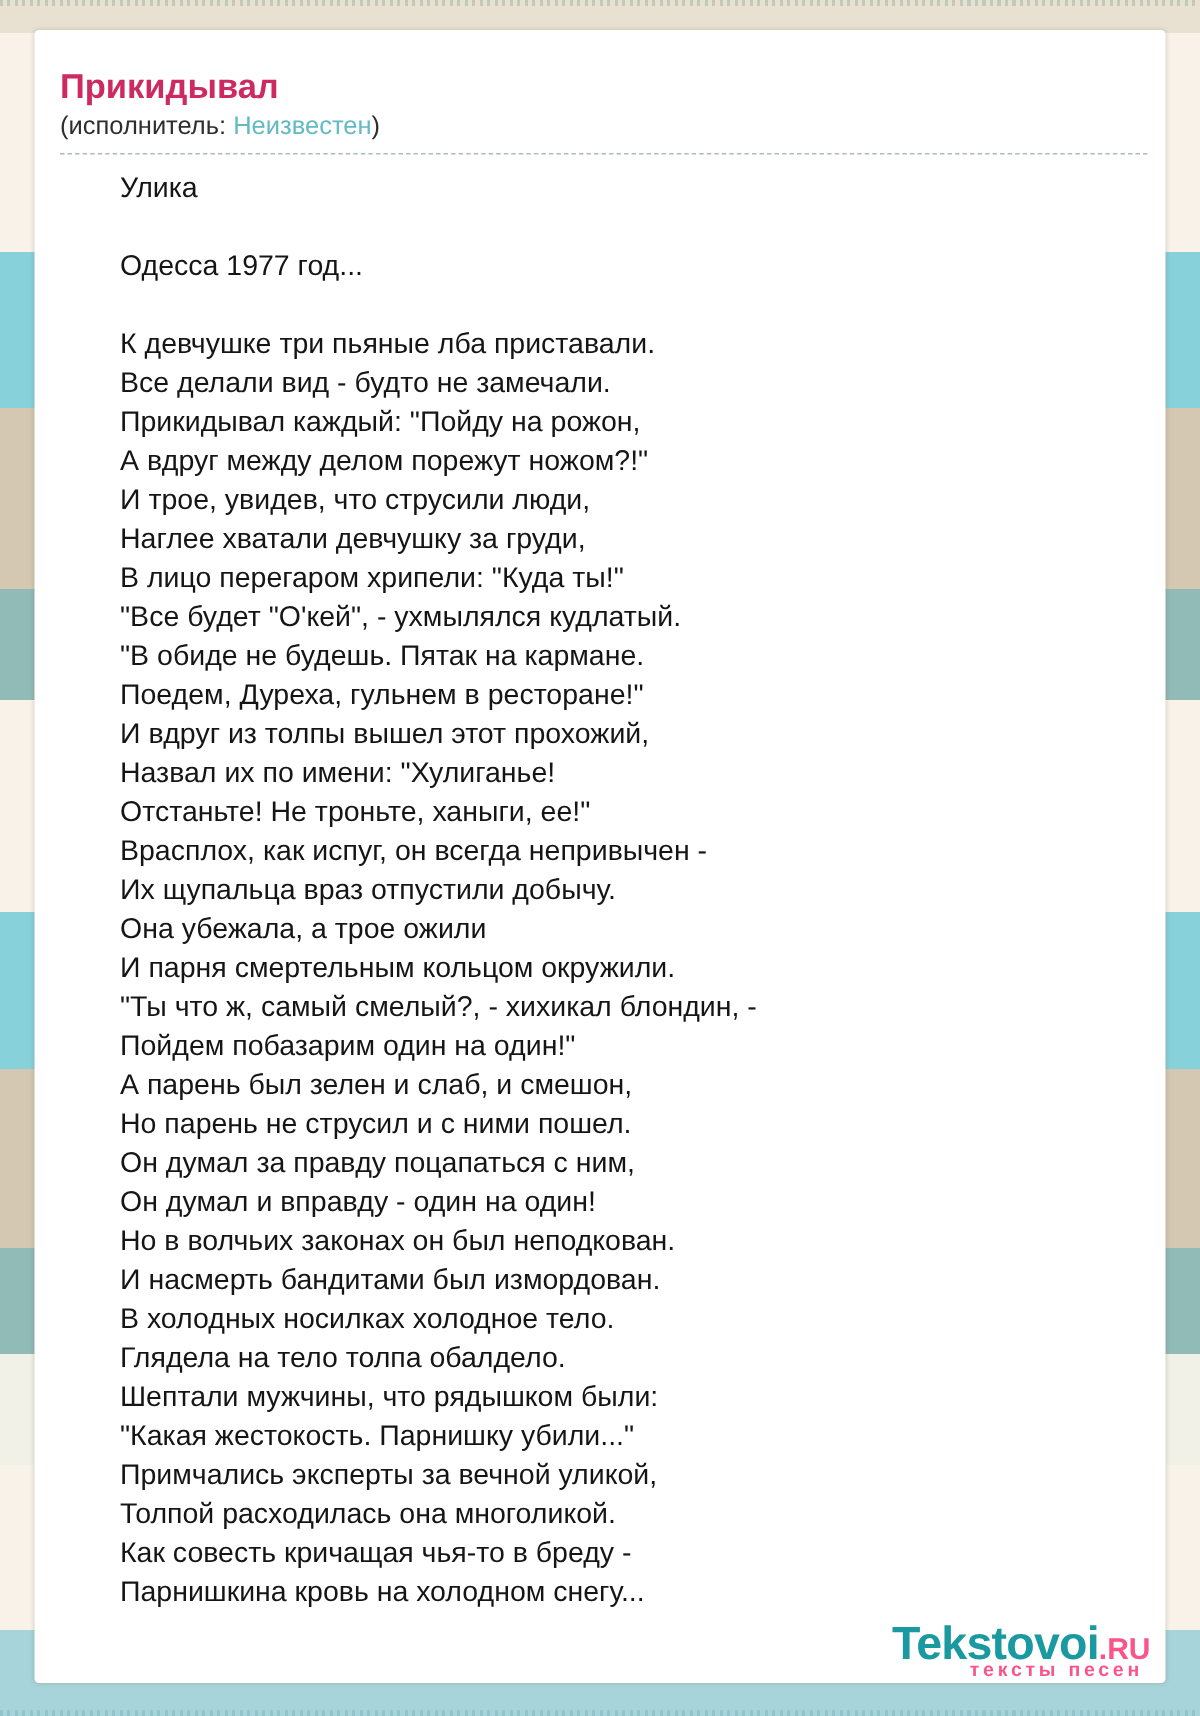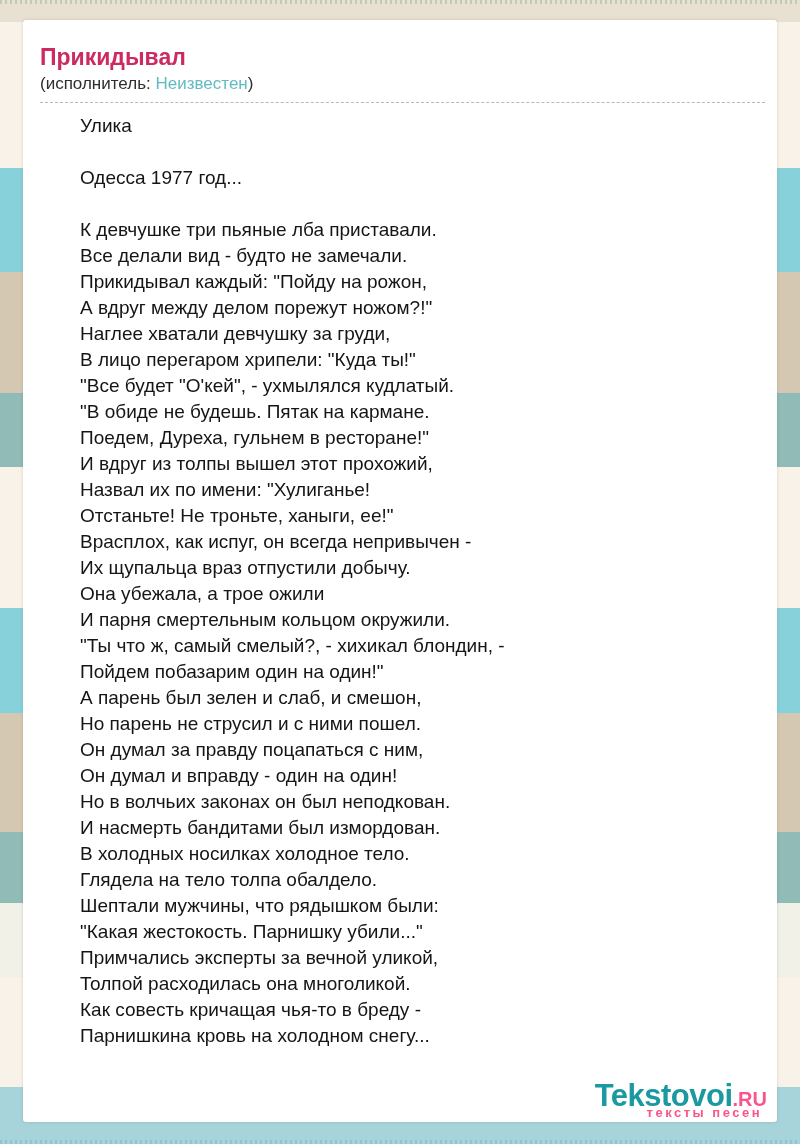--- a/index.html
+++ b/index.html
@@ -75,20 +75,21 @@
 
     <div class="lyrics">
         <div class="lyric-line">Улика</div>
         <div class="lyric-line">&nbsp;</div>
         <div class="lyric-line">Одесса 1977 год...</div>
         <div class="lyric-line">&nbsp;</div>
         <div class="lyric-line">К девчушке три пьяные лба приставали.</div>
         <div class="lyric-line">Все делали вид - будто не замечали.</div>
         <div class="lyric-line">Прикидывал каждый: "Пойду на рожон,</div>
         <div class="lyric-line">А вдруг между делом порежут ножом?!"</div>
+        <div class="lyric-line">И трое, увидев, что струсили люди,</div>
         <div class="lyric-line">Наглее хватали девчушку за груди,</div>
         <div class="lyric-line">В лицо перегаром хрипели: "Куда ты!"</div>
         <div class="lyric-line">"Все будет "О'кей", - ухмылялся кудлатый.</div>
         <div class="lyric-line">"В обиде не будешь. Пятак на кармане.</div>
         <div class="lyric-line">Поедем, Дуреха, гульнем в ресторане!"</div>
         <div class="lyric-line">И вдруг из толпы вышел этот прохожий,</div>
         <div class="lyric-line">Назвал их по имени: "Хулиганье!</div>
         <div class="lyric-line">Отстаньте! Не троньте, ханыги, ее!"</div>
         <div class="lyric-line">Врасплох, как испуг, он всегда непривычен -</div>
         <div class="lyric-line">Их щупальца враз отпустили добычу.</div>

